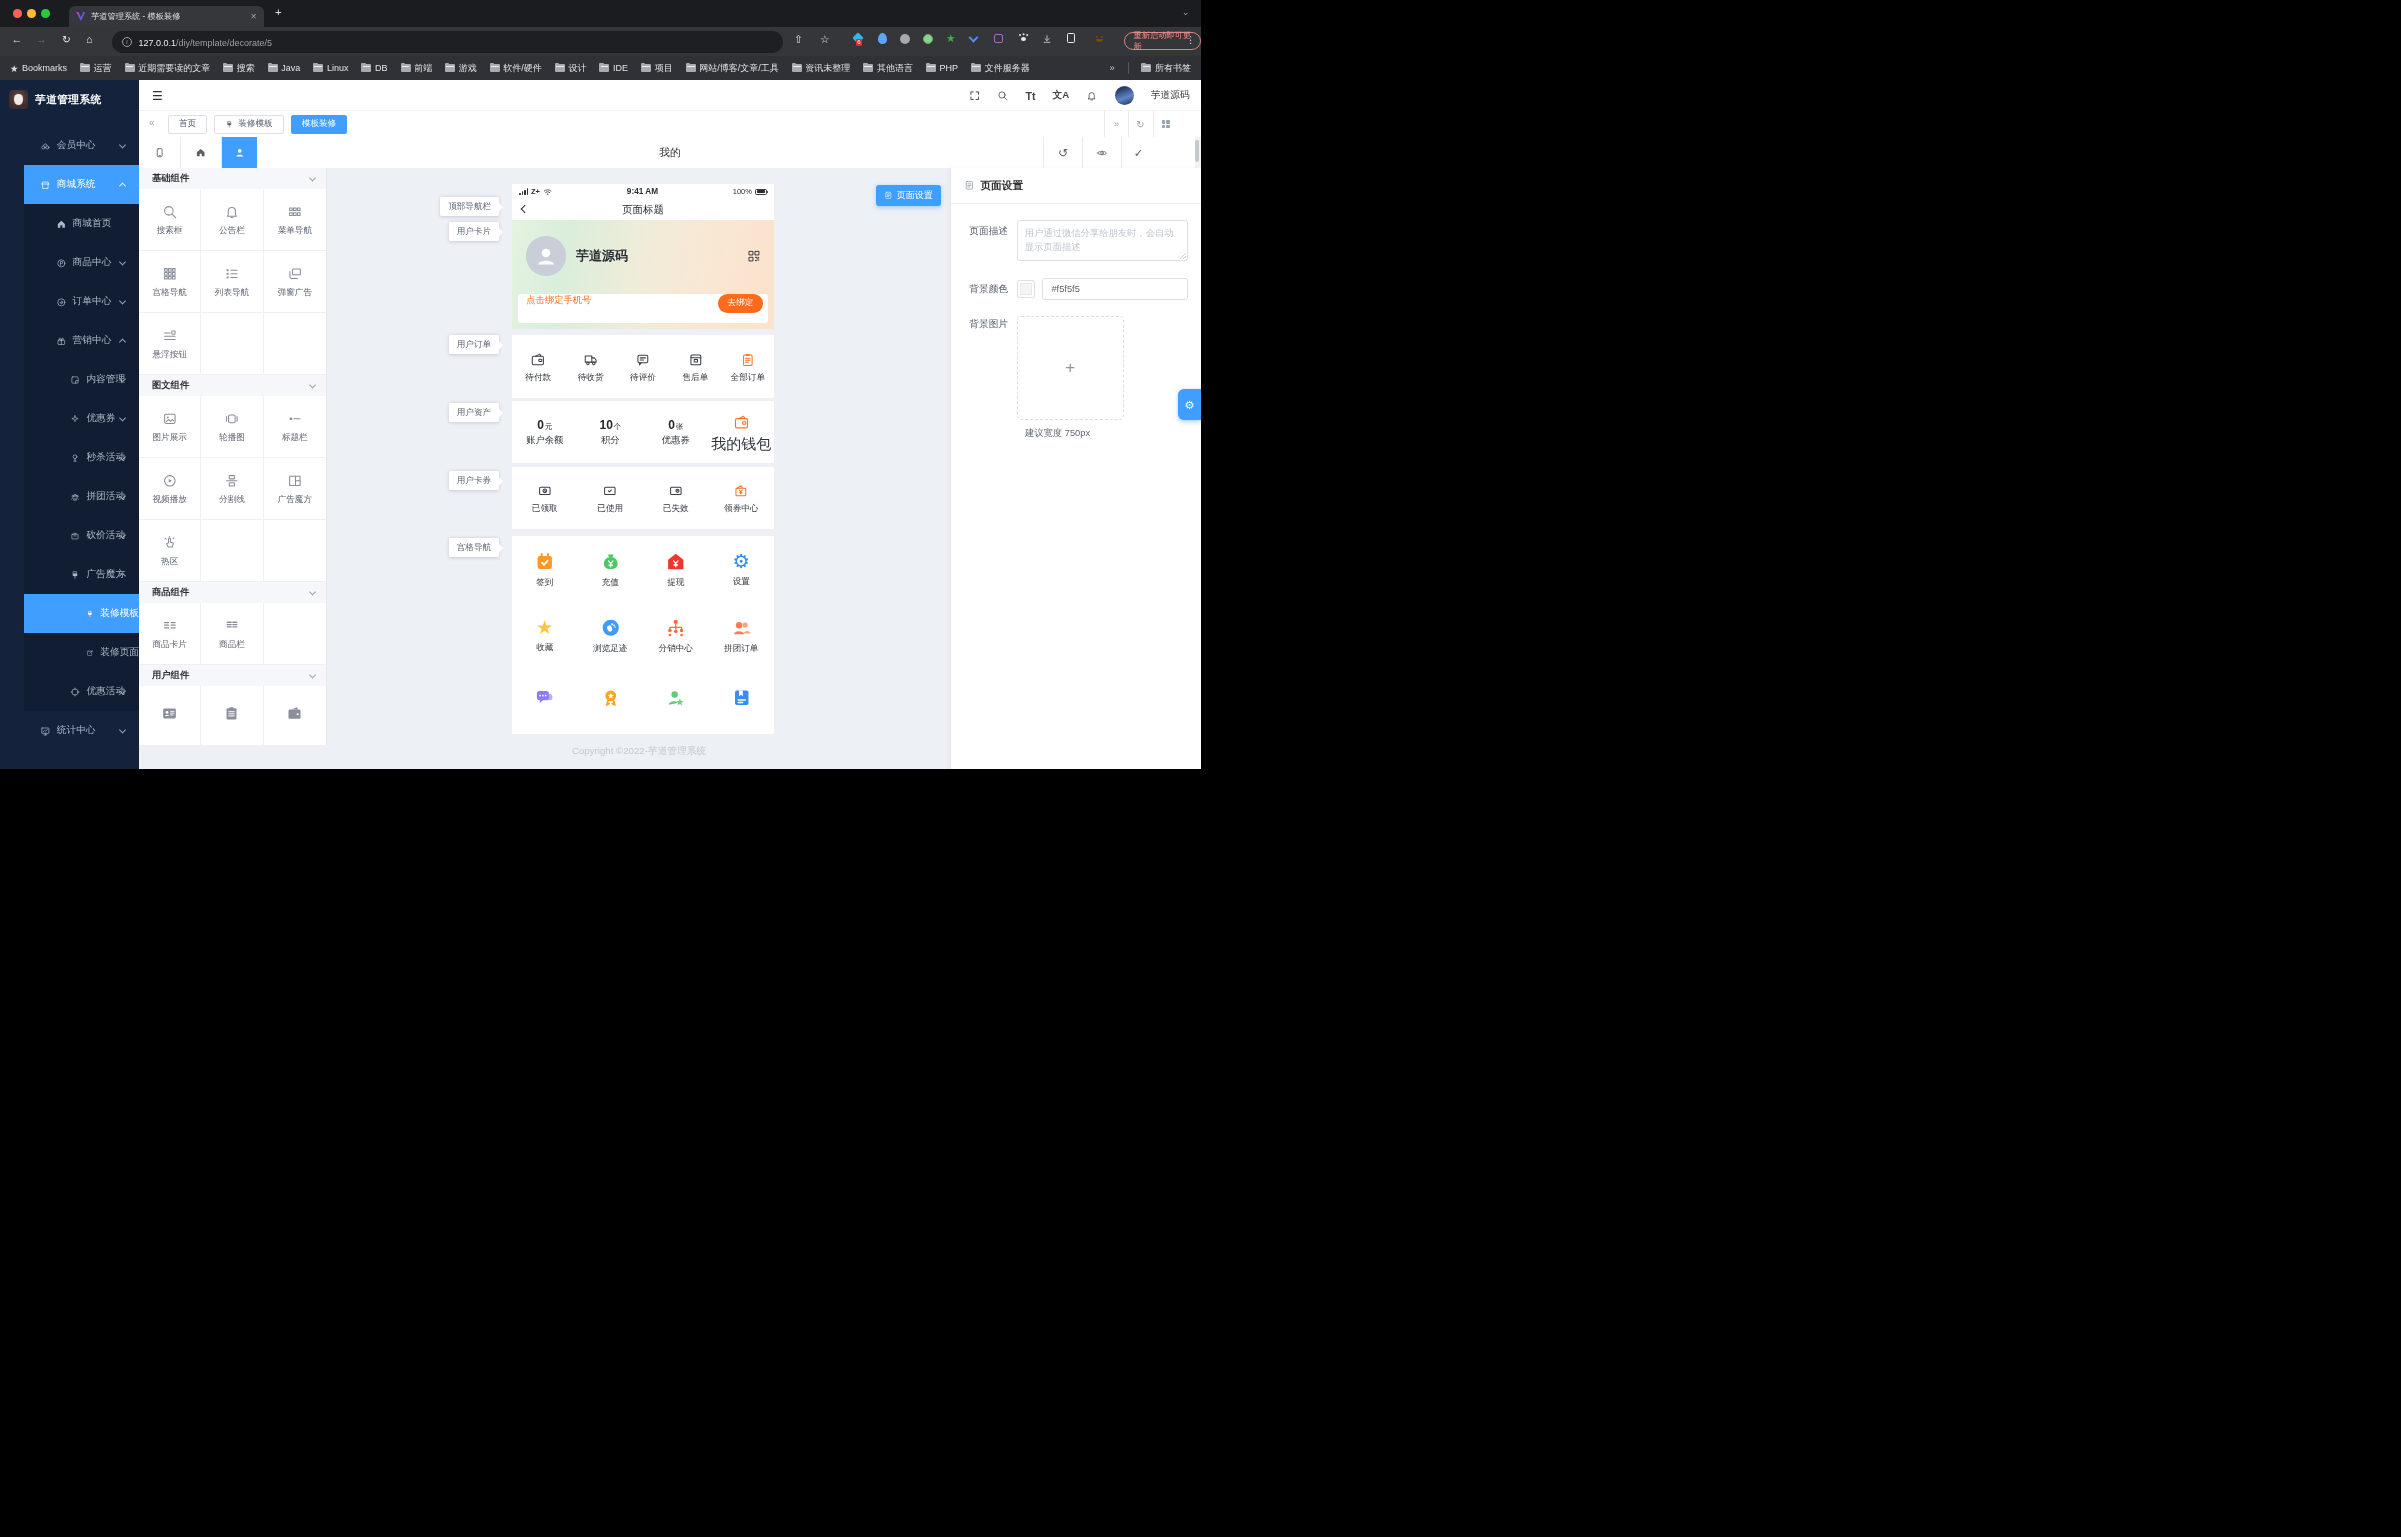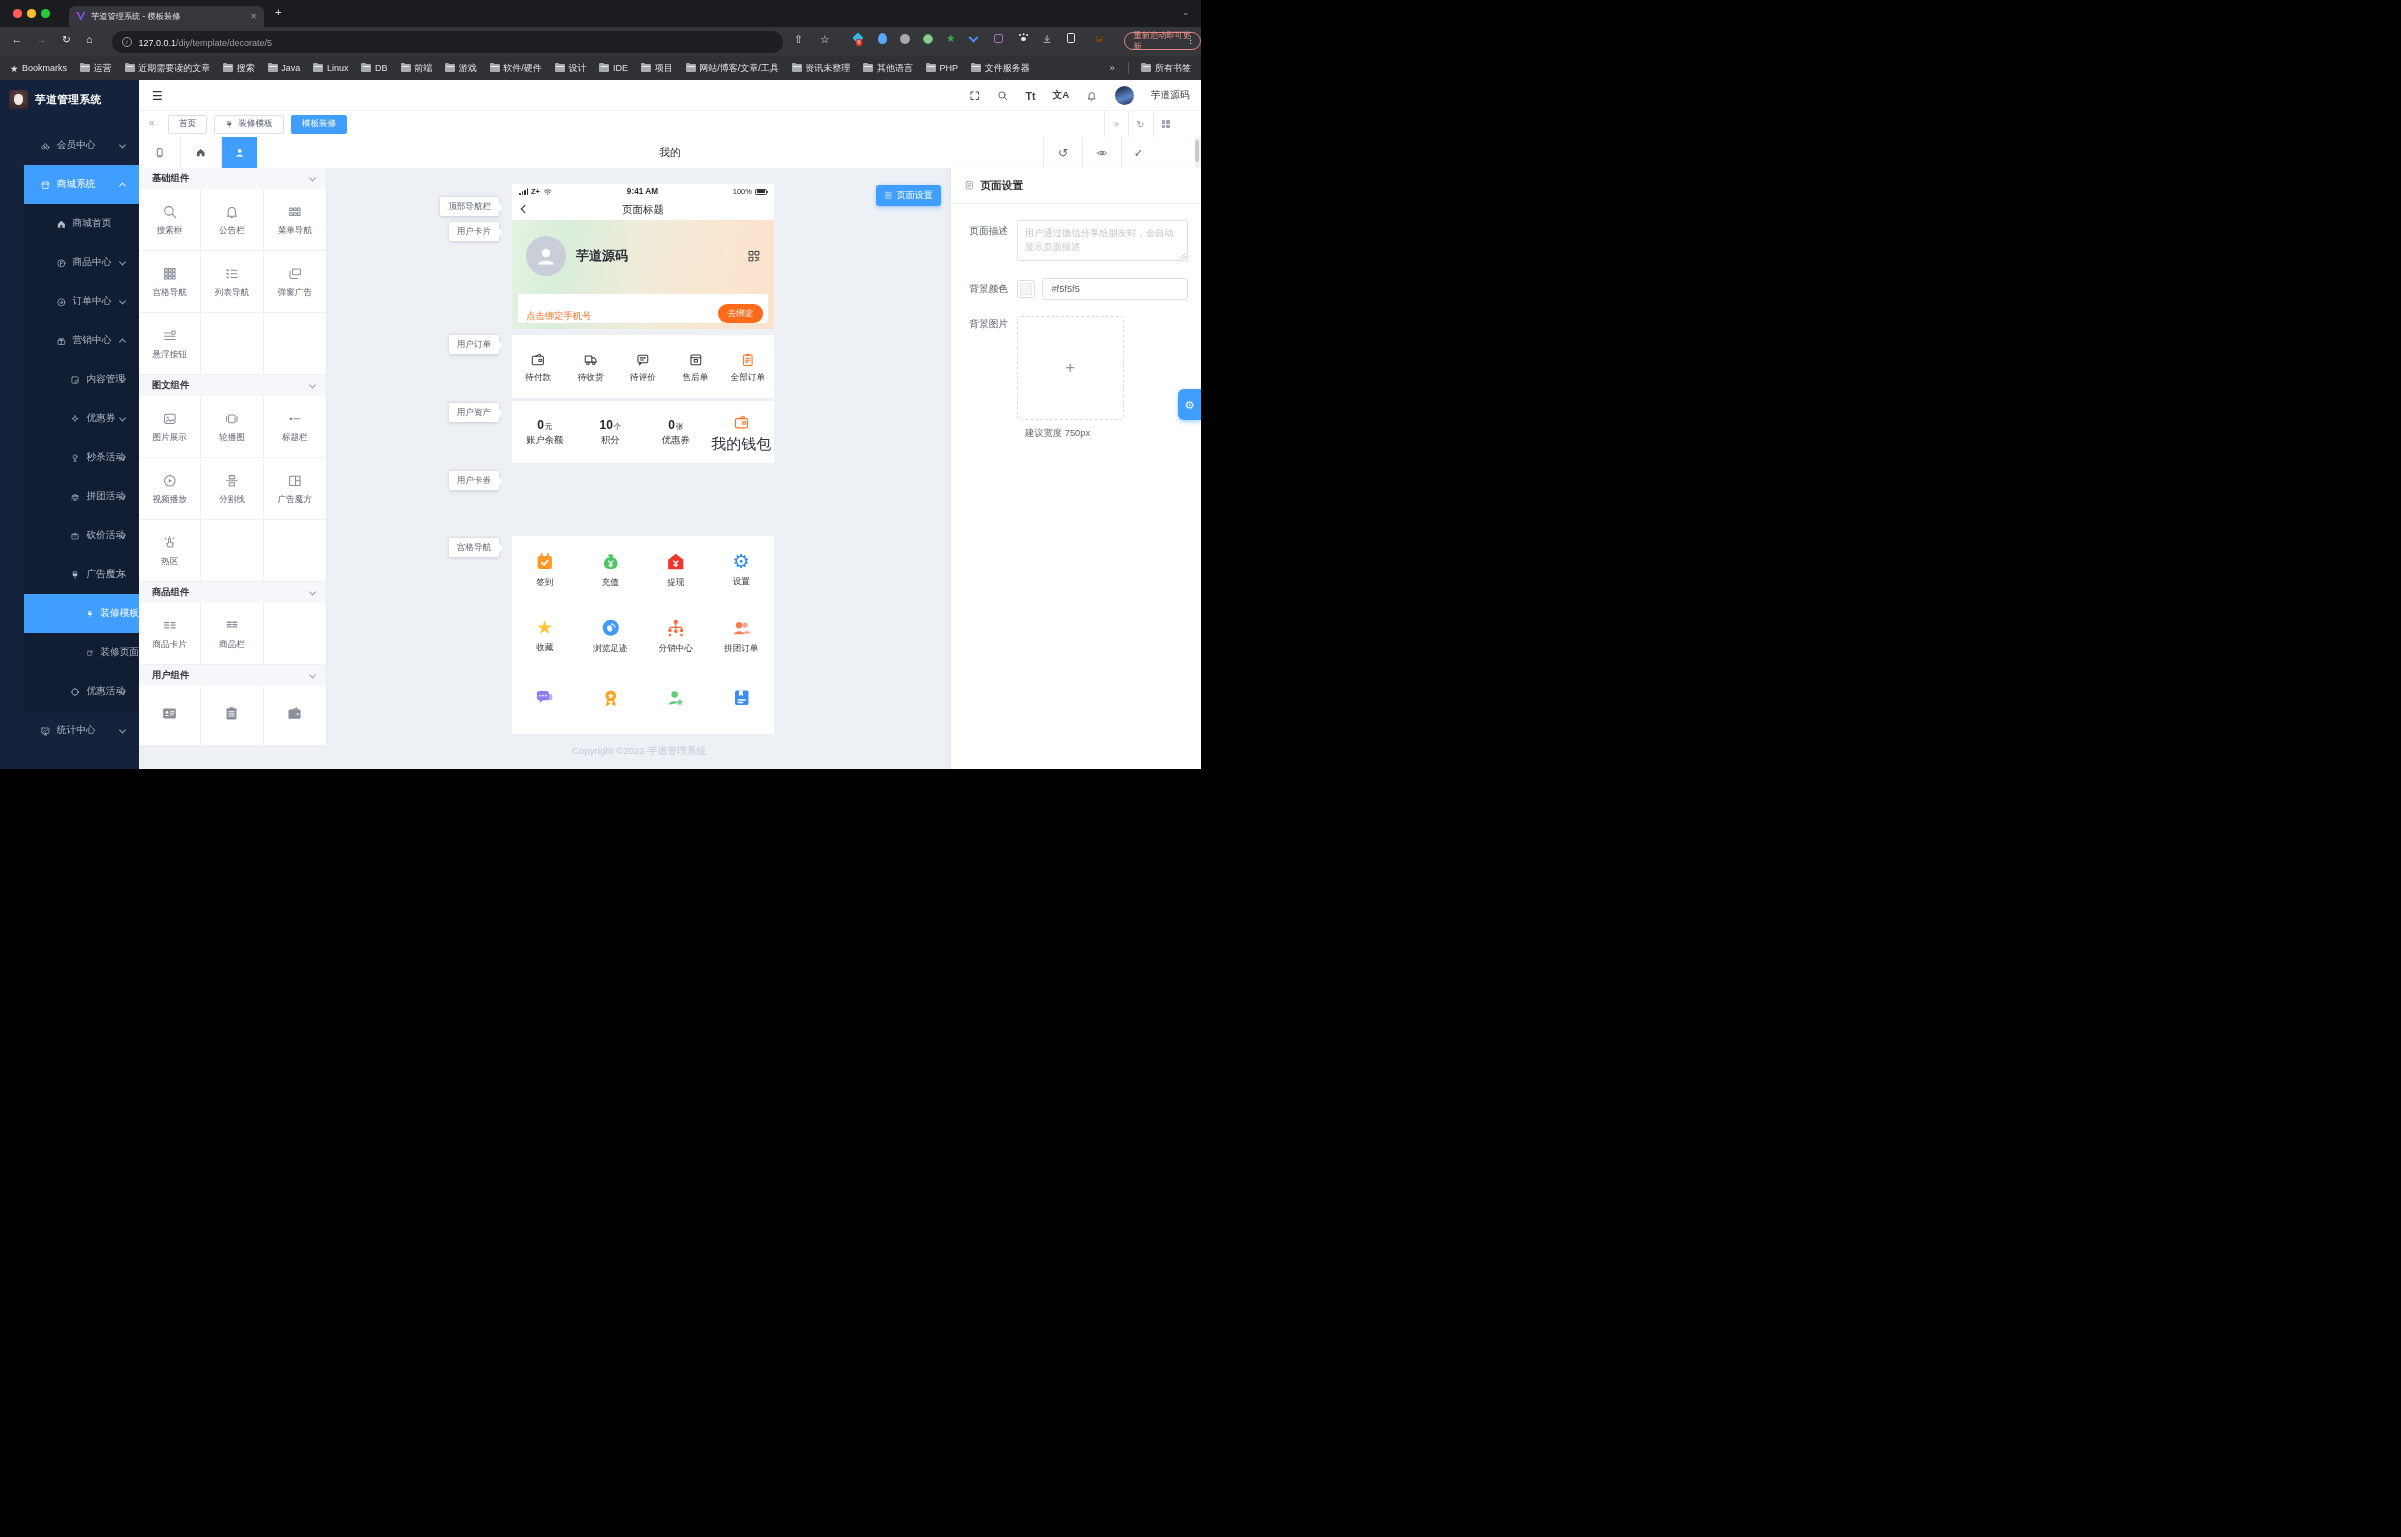--- a/index.html
+++ b/index.html
@@ -70,21 +70,21 @@
   .sigbars { display:flex;align-items:flex-end;gap:1.1px;margin-right:2.9px; }
   .sigbars span { width:1.4px;background:#2a2e33;border-radius:0.4px; }
   .batt { width:12px;height:6px;border:0.7px solid #3a3e43;border-radius:1.4px;position:relative;margin-left:2.9px; }
   .batt::before { content:"";position:absolute;inset:0.7px;background:#2a2e33;border-radius:0.7px; }
   .batt::after { content:"";position:absolute;right:-2.5px;top:1.1px;width:1.4px;height:2.9px;background:#3a3e43;border-radius:0 0.7px 0.7px 0; }
   .p-nav { top:15px;height:21px; }
   .backchev { position:absolute;left:10px;top:7.2px;width:5.7px;height:5.7px;border-left:1.1px solid #2b2f36;border-bottom:1.1px solid #2b2f36;transform:rotate(45deg); }
   .p-nav-title { text-align:center;line-height:21px;font-size:10.4px;color:#24282e; }
   .p-hero { top:36px;height:109px;background:linear-gradient(100deg,#e6f3e1 0%,#d9eedb 20%,#efecd9 48%,#fae6d2 78%,#fbe2cc 100%); }
   .p-avatar { position:absolute;left:14.3px;top:15.7px;width:40px;height:40px;border-radius:50%;background:#c9ced8;display:flex;align-items:center;justify-content:center;overflow:hidden; }
-  .p-banner { position:absolute;left:5.7px;right:5.7px;top:74px;height:29px;background:#fff;border-radius:2.9px;display:flex;align-items:flex-end;padding:0 5.7px 0 8.6px; }
+  .p-banner { position:absolute;left:5.7px;right:5.7px;top:74px;height:29px;background:#fff;border-radius:2.9px;display:flex;align-items:flex-start;padding:0 5.7px 0 8.6px; }
   .p-banner .btxt { color:#ff6a1b;font-size:9.3px;flex:1; }
   .p-pill { background:#ff6a1b;color:#fff;font-size:8.6px;height:18.6px;border-radius:9.3px;display:flex;align-items:center;padding:0 9.3px; }
   .icon-col { display:flex;flex-direction:column;align-items:center;justify-content:center;gap:5.7px; }
   .icon-col .glbl { font-size:8.6px;color:#2f343b;line-height:1;white-space:nowrap; }
   .p-orders { top:151px;height:63px;display:grid;grid-template-columns:repeat(5,1fr); }
   .p-assets { top:217px;height:62px;display:grid;grid-template-columns:repeat(4,1fr); }
   .a-val { font-size:12px;font-weight:bold;color:#23272e;line-height:1; }
   .a-val small { font-size:7.5px;font-weight:normal;margin-left:0.7px; }
   .p-coupons { top:283px;height:62px;display:grid;grid-template-columns:repeat(4,1fr); }
   .p-grid { top:352px;height:198px;display:grid;grid-template-columns:repeat(4,1fr);grid-auto-rows:66px;overflow:hidden; }
@@ -989,20 +989,46 @@
           <span class="a-val"><span>0</span><small>张</small></span>
           <span class="glbl" style="font-size:9.3px">优惠券</span>
         </div>
       <div class="icon-col" style="gap:5px">
           <svg class="ic s24" style="color:#ff7324" viewBox="0 0 24 24" width="17" height="17">
             <use href="#sy-walleto"></use>
           </svg>
           <span class="glbl" style="font-size:15px">我的钱包</span>
         </div>
     </div>
+    <div class="pcard p-coupons">
+      <div class="icon-col">
+          <svg class="ic s22" style="color:#3a3f46" viewBox="0 0 22 22" width="15.7" height="15.7">
+            <use href="#sy-ticket1"></use>
+          </svg>
+          <span class="glbl">已领取</span>
+        </div>
+      <div class="icon-col">
+          <svg class="ic s22" style="color:#3a3f46" viewBox="0 0 22 22" width="15.7" height="15.7">
+            <use href="#sy-ticket2"></use>
+          </svg>
+          <span class="glbl">已使用</span>
+        </div>
+      <div class="icon-col">
+          <svg class="ic s22" style="color:#3a3f46" viewBox="0 0 22 22" width="15.7" height="15.7">
+            <use href="#sy-ticket3"></use>
+          </svg>
+          <span class="glbl">已失效</span>
+        </div>
+      <div class="icon-col">
+          <svg class="ic s22" style="color:#ff7324" viewBox="0 0 22 22" width="15.7" height="15.7">
+            <use href="#sy-coupon"></use>
+          </svg>
+          <span class="glbl">领券中心</span>
+        </div>
+    </div>
     <div class="pcard p-grid">
       <div class="icon-col">
           <svg class="ic s30" style="color:#ff9727" viewBox="0 0 30 30" width="21.5" height="21.5">
             <use href="#g-cal"></use>
           </svg>
           <span class="glbl">签到</span>
         </div>
       <div class="icon-col">
           <svg class="ic s30" style="color:#4cc763" viewBox="0 0 30 30" width="21.5" height="21.5">
             <use href="#g-bag"></use>

